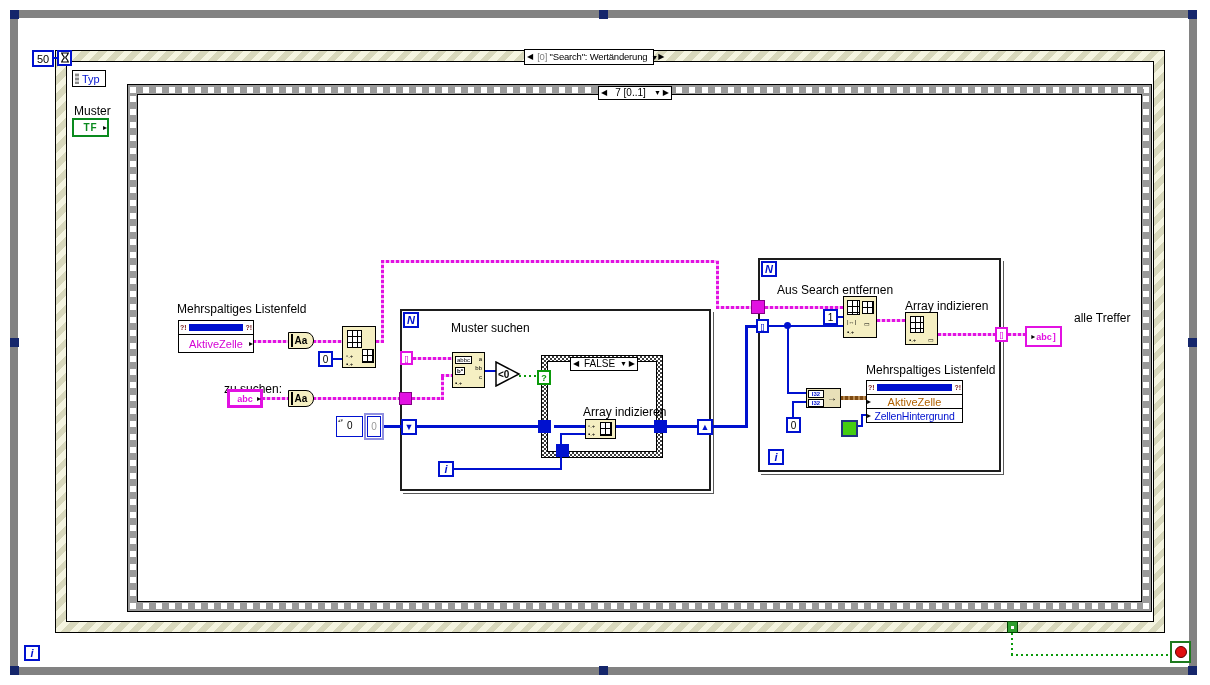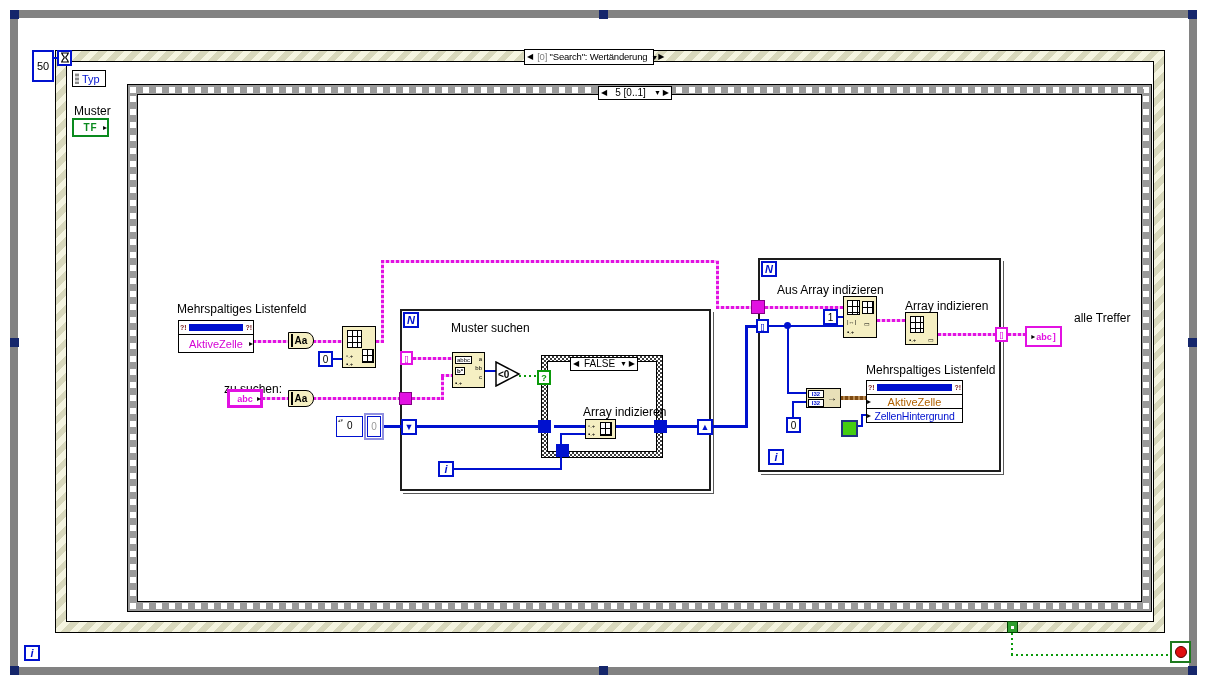--- a/index.html
+++ b/index.html
@@ -135,21 +135,21 @@
   <div class="wire wgv" style="left:1011px;top:633px;height:22px"></div>
   <div class="wire wg" style="left:1011px;top:654px;width:160px"></div>
 
   <div class="term" style="left:57px;top:50px;width:15px;height:16px">
     <span>
       <svg width="10" height="11" viewBox="0 0 10 11">
           <path d="M1 1h8M1 10h8M2 1c0 3 2.2 2.6 2.2 4.5S2 7 2 10M8 1c0 3-2.2 2.6-2.2 4.5S8 7 8 10" stroke="#000" fill="none" stroke-width="1.2"></path>
         </svg>
     </span>
   </div>
-  <div class="term" style="left:32px;top:50px;width:22px;height:32px;color:#000;font-weight:normal">
+  <div class="term" style="left:32px;top:50px;width:22px;height:17px;color:#000;font-weight:normal">
     <span>50</span>
   </div>
   <div class="hdr" style="left:524px;top:49px;width:130px;height:16px;font-size:9.5px;justify-content:space-between;padding:0 2px">
     <span style="font-size:8px">◀</span>
     <span class="sep"></span>
     <span style="letter-spacing:-0.2px"><span style="color:#808080">[0]</span> <span>"Search": Wertänderung</span></span>
     <span class="sep"></span>
     <span style="font-size:7px">▼</span>
     <span style="font-size:8px">▶</span>
   </div>
@@ -160,21 +160,21 @@
   </div>
 
   <div class="lbl" style="left:74px;top:105px">Muster</div>
   <div class="abs" style="left:72px;top:118px;width:37px;height:19px;background:#fff;border:2px solid #0a8a1e;z-index:6;display:flex;align-items:center;justify-content:center">
     <span style="color:#0a8a1e;font-weight:bold;letter-spacing:1px;font-size:10px">TF</span>
     <span class="arrow-out" style="position:absolute;right:0">▸</span>
   </div>
 
   <div class="hdr" style="left:598px;top:86px;width:74px;height:14px;justify-content:space-between;padding:0 2px">
     <span style="font-size:8px">◀</span>
-    <span>5 [0..1]</span>
+    <span>7 [0..1]</span>
     <span style="display:flex;gap:2px">
         <span style="font-size:7px">▼</span>
         <span style="font-size:8px">▶</span>
       </span>
   </div>
 
   <div class="lbl" style="left:177px;top:303px">Mehrspaltiges Listenfeld</div>
   <div class="pnode" style="left:178px;top:320px;width:76px">
     <div class="prow" style="height:13px;padding:0 1px">
       <span class="pbadge">?!</span>
@@ -281,21 +281,21 @@
   </div>
 
   <div class="term" style="left:761px;top:261px;width:16px;height:16px;font-style:italic;font-size:11px">
     <span>N</span>
   </div>
   <div class="tunnel" style="left:751px;top:300px;width:14px;height:14px;background:#e211e2;border:1px solid #830083"></div>
   <div class="tunnel" style="left:756px;top:319px;width:13px;height:14px;background:#fff;border:2px solid #0011cf">
     <span style="font-size:7px;color:#0011cf">[]</span>
   </div>
 
-  <div class="lbl" style="left:777px;top:284px">Aus Array indizieren</div>
+  <div class="lbl" style="left:777px;top:284px">Aus Search entfernen</div>
   <div class="node" style="left:843px;top:296px;width:34px;height:42px">
     <div class="grid-ic" style="left:3px;top:3px;width:13px;height:15px"></div>
     <div class="grid-ic" style="left:18px;top:4px;width:12px;height:13px"></div>
     <span class="tiny" style="left:3px;top:22px">|↔|</span>
     <span class="tiny" style="left:20px;top:24px">▭</span>
     <span class="tiny" style="left:3px;top:32px">▪.+</span>
   </div>
   <div class="term" style="left:823px;top:309px;width:15px;height:16px;color:#000;font-weight:normal;font-size:10px">
     <span>1</span>
   </div>

